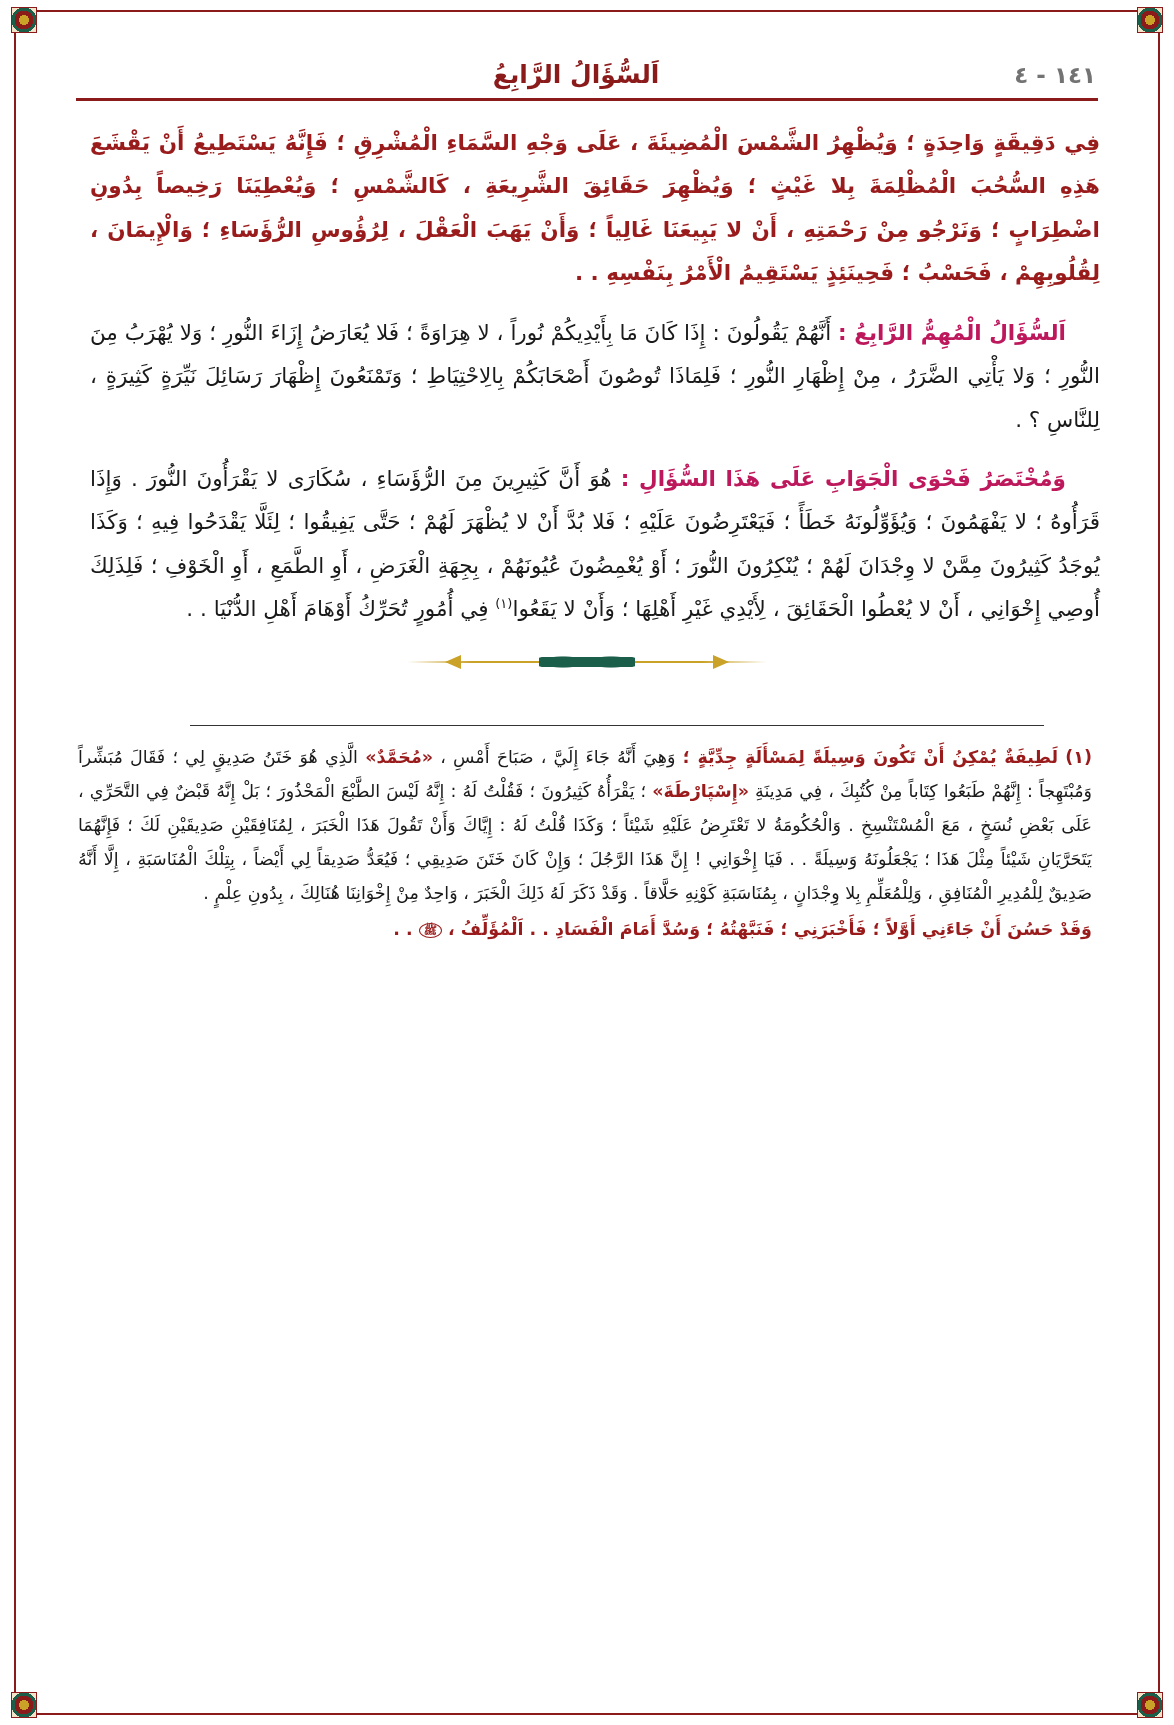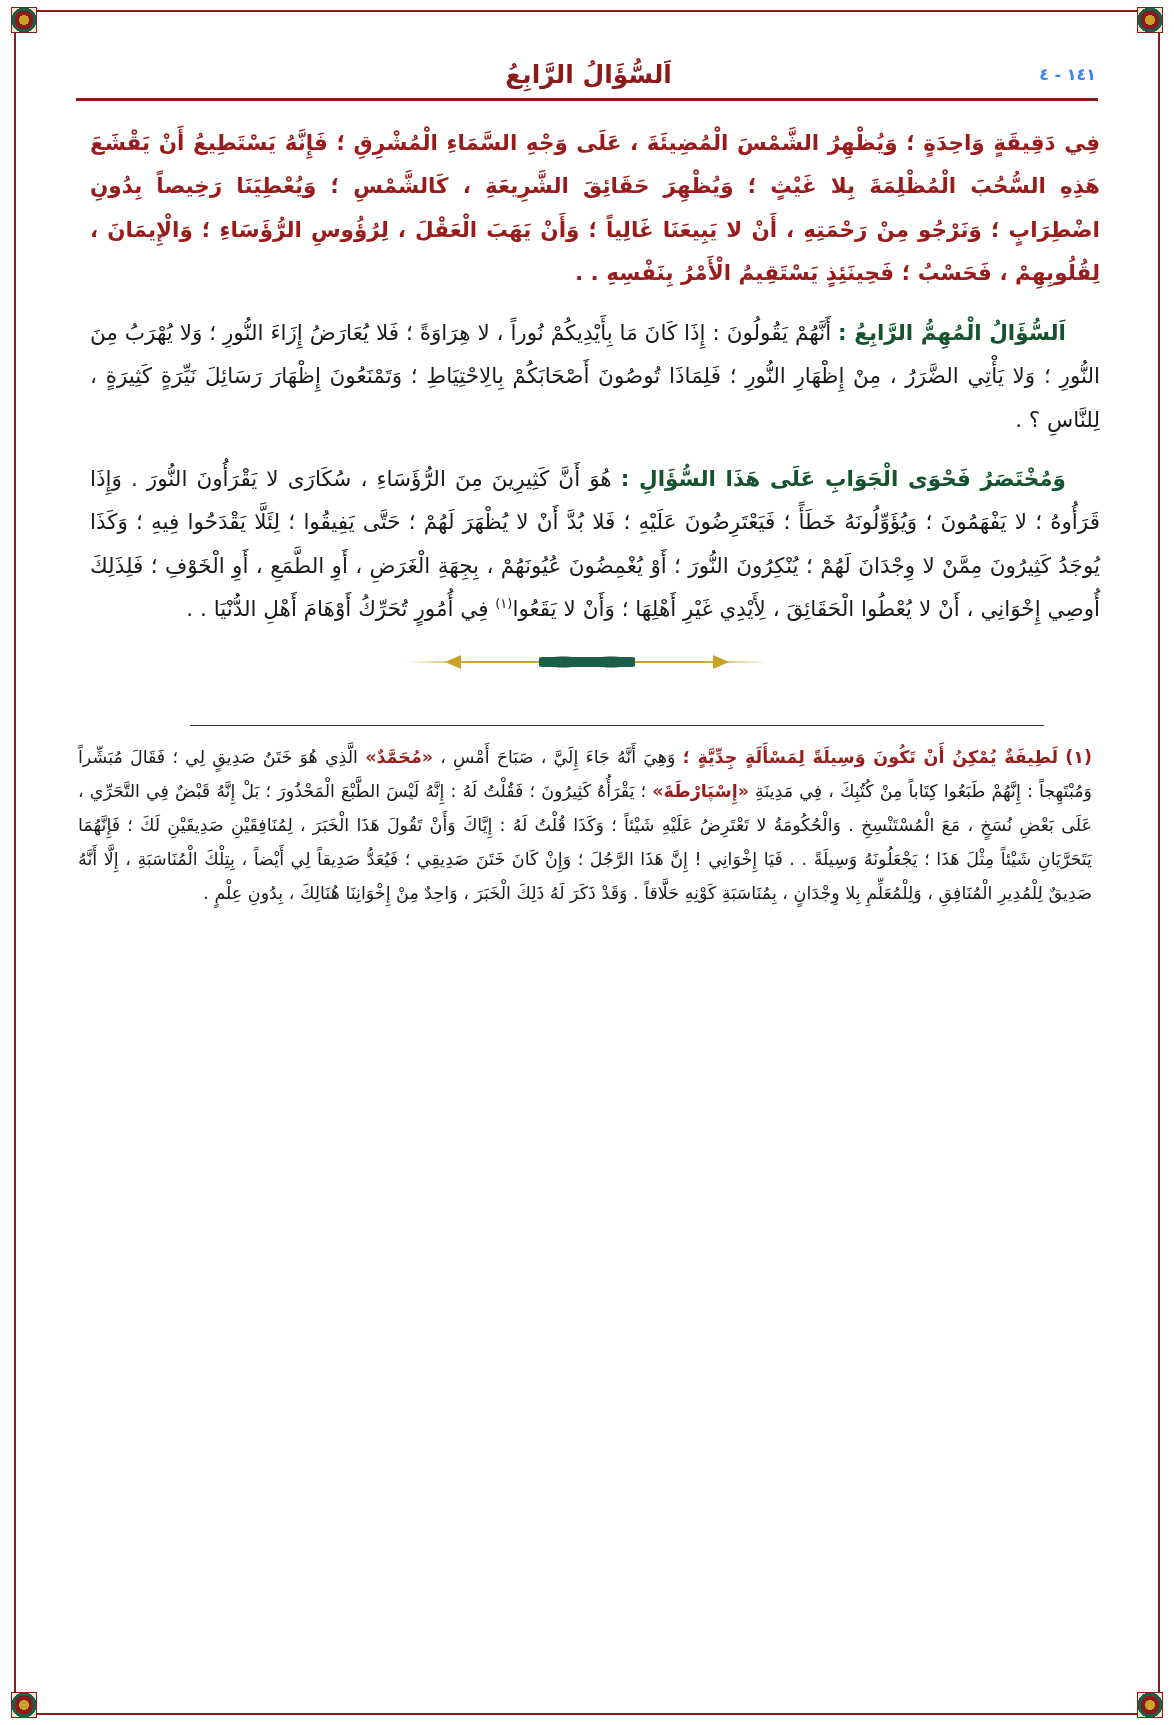--- a/index.html
+++ b/index.html
@@ -87,22 +87,22 @@
   }
 
   .header-row {
     display: flex;
     flex-direction: row-reverse;
     align-items: center;
     justify-content: space-between;
     padding: 0 8px;
   }
   .page-number {
-    color: #3b82f6;
-    font-size: 16px;
+    color: #737373;
+    font-size: 23px;
     font-weight: bold;
     letter-spacing: 1px;
     direction: rtl;
   }
   .header-title {
     color: #8b1a1a;
     font-size: 25px;
     font-weight: bold;
     flex: 1;
     text-align: center;
@@ -124,21 +124,21 @@
   }
   .para.red {
     color: #9a1b1b;
     font-weight: bold;
     margin-top: 20px;
   }
   .para.black {
     color: #1a1a1a;
   }
   .para.black .lead {
-    color: #14532d;
+    color: #be185d;
     font-weight: bold;
   }
   .para.indent { text-indent: 34px; }
 
   .sup {
     font-size: 13px;
     vertical-align: super;
     color: #1a1a1a;
   }
 
@@ -251,16 +251,20 @@
       <div class="tip-l"></div>
       <div class="tip-r"></div>
       <div class="knot"></div>
     </div>
 
     <div class="footnote-rule"></div>
 
     <p class="footnote">
       <span class="fn-mark">(١)</span>
       <span class="red">لَطِيفَةٌ يُمْكِنُ أَنْ تَكُونَ وَسِيلَةً لِمَسْأَلَةٍ جِدِّيَّةٍ ؛</span><span> وَهِيَ أَنَّهُ جَاءَ إِلَيَّ ، صَبَاحَ أَمْسِ ، </span><span class="red">«مُحَمَّدٌ»</span><span> الَّذِي هُوَ خَتَنُ صَدِيقٍ لِي ؛ فَقَالَ مُبَشِّراً وَمُبْتَهِجاً : إِنَّهُمْ طَبَعُوا كِتَاباً مِنْ كُتُبِكَ ، فِي مَدِينَةِ </span><span class="red">«إِسْپَارْطَةَ»</span><span> ؛ يَقْرَأُهُ كَثِيرُونَ ؛ فَقُلْتُ لَهُ : إِنَّهُ لَيْسَ الطَّبْعَ الْمَحْذُورَ ؛ بَلْ إِنَّهُ قَبْضٌ فِي التَّحَرِّي ، عَلَى بَعْضِ نُسَخٍ ، مَعَ الْمُسْتَنْسِخِ . وَالْحُكُومَةُ لا تَعْتَرِضُ عَلَيْهِ شَيْئاً ؛ وَكَذَا قُلْتُ لَهُ : إِيَّاكَ وَأَنْ تَقُولَ هَذَا الْخَبَرَ ، لِمُنَافِقَيْنِ صَدِيقَيْنِ لَكَ ؛ فَإِنَّهُمَا يَتَحَرَّيَانِ شَيْئاً مِثْلَ هَذَا ؛ يَجْعَلُونَهُ وَسِيلَةً . . فَيَا إِخْوَانِي ! إِنَّ هَذَا الرَّجُلَ ؛ وَإِنْ كَانَ خَتَنَ صَدِيقِي ؛ فَيُعَدُّ صَدِيقاً لِي أَيْضاً ، بِتِلْكَ الْمُنَاسَبَةِ ، إِلَّا أَنَّهُ صَدِيقٌ لِلْمُدِيرِ الْمُنَافِقِ ، وَلِلْمُعَلِّمِ بِلا وِجْدَانٍ ، بِمُنَاسَبَةِ كَوْنِهِ حَلَّاقاً . وَقَدْ ذَكَرَ لَهُ ذَلِكَ الْخَبَرَ ، وَاحِدٌ مِنْ إِخْوَانِنَا هُنَالِكَ ، بِدُونِ عِلْمٍ .</span>
+      <span class="last-line">
+        <span>وَقَدْ حَسُنَ أَنْ جَاءَنِي أَوَّلاً ؛ فَأَخْبَرَنِي ؛ فَنَبَّهْتُهُ ؛ وَسُدَّ أَمَامَ الْفَسَادِ . . </span><span>اَلْمُؤَلِّفُ ،</span>
+        <span class="seal">ﷺ</span><span> . .</span>
+      </span>
     </p>
 
   </div>
 </div>
 
 </body></html>

